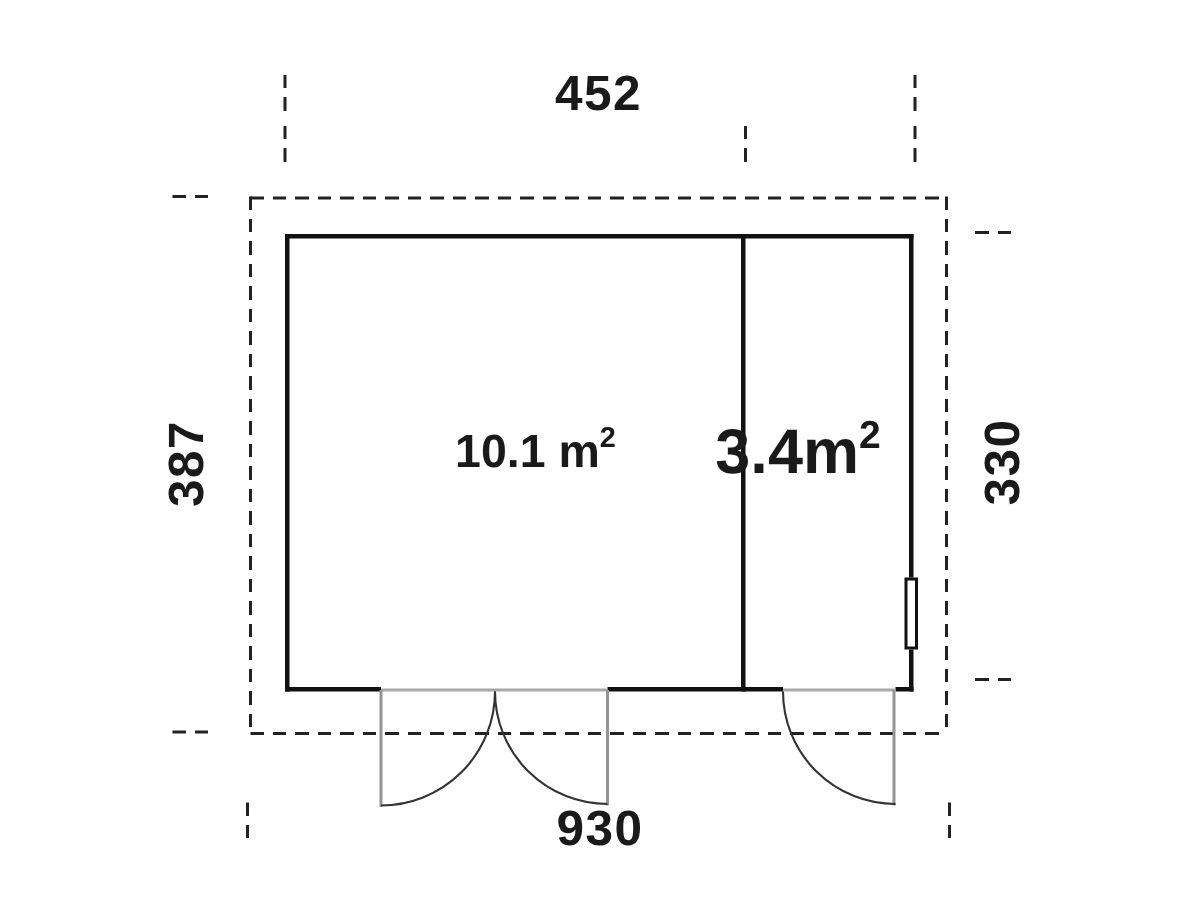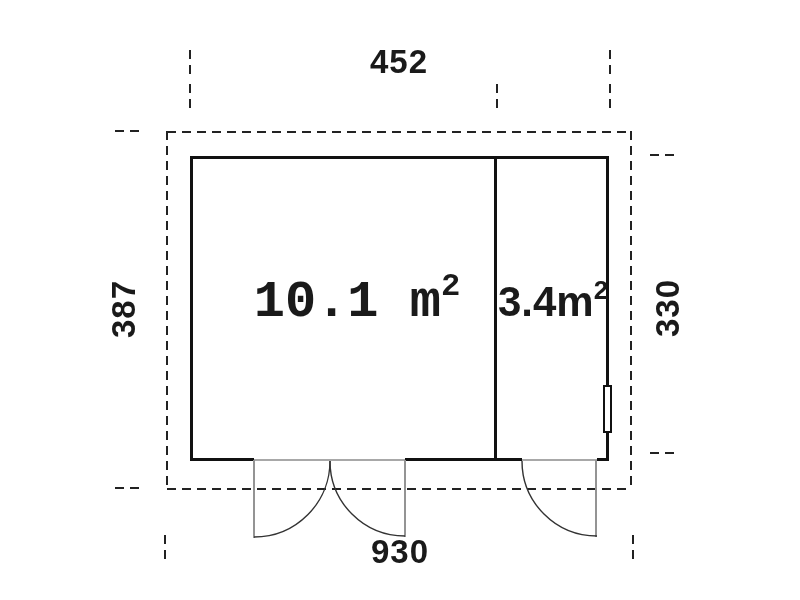--- a/index.html
+++ b/index.html
@@ -23,21 +23,21 @@
   
   .dim{
     position:absolute;transform:translate(-50%,-50%);
     font-size:33px;font-weight:bold;color:#1a1a1a;letter-spacing:1px;white-space:nowrap;
   }
   .dim.rot{transform:translate(-50%,-50%) rotate(-90deg);}
   .area{
     position:absolute;transform:translate(-50%,-50%);
     font-weight:bold;color:#1a1a1a;white-space:nowrap;letter-spacing:0px;
   }
-  .area-main{font-size:52px;font-family:Liberation Mono, monospace;}
+  .area-main{font-size:31px;}
   .area-side{font-size:42px;}
   .area sup{font-size:62%;position:relative;top:-2px;}
   svg.arcs{position:absolute;left:0;top:0;pointer-events:none;}
 </style>
 </head>
 <body>
 
 <div id="canvas">
 
   <div class="dash-h" style="left:167px;top:131px;width:465px;"></div>
@@ -83,17 +83,17 @@
   <div class="tick-v" style="left:632px;top:535px;height:24px;"></div>
 
   <div class="dim" style="left:399px;top:62px;">452</div>
   <div class="dim rot" style="left:124px;top:309px;">387</div>
   <div class="dim rot" style="left:668px;top:308px;">330</div>
   <div class="dim" style="left:400px;top:552px;">930</div>
 
   <div class="area area-main" style="left:357px;top:301px;">
     <span>10.1 m</span><sup>2</sup>
   </div>
-  <div class="area area-side" style="left:553px;top:301px;text-align:right;">
+  <div class="area area-side" style="left:532px;top:301px;text-align:right;">
     <span>3.4m</span><sup>2</sup>
   </div>
 
 </div>
 
 </body></html>

